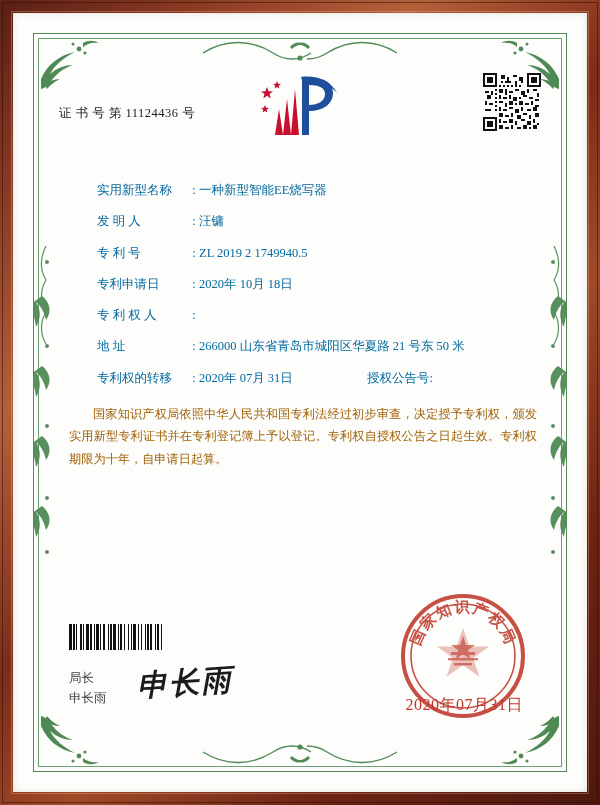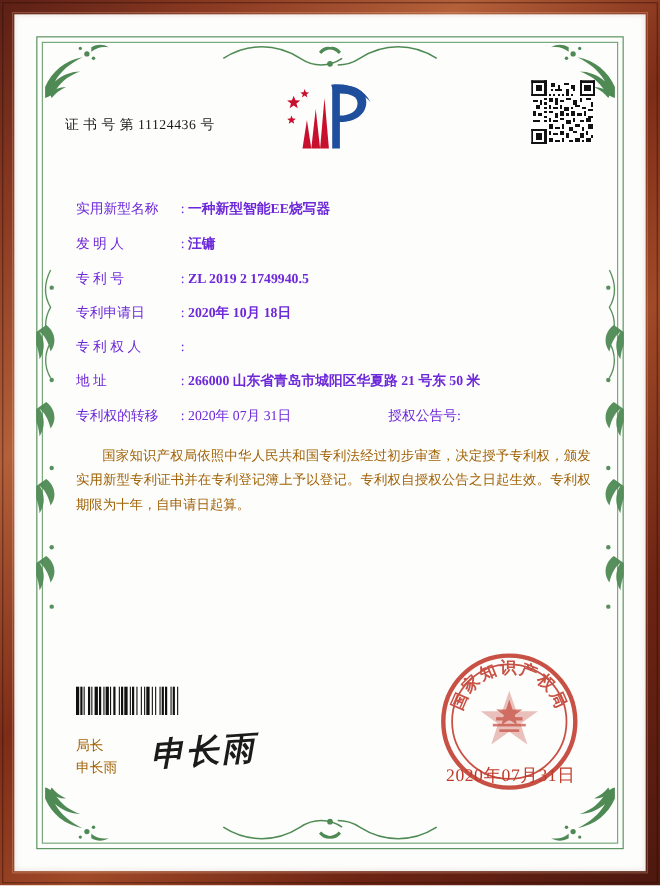--- a/index.html
+++ b/index.html
@@ -130,37 +130,37 @@
   .fields {
     margin-top: 28px;
     padding-left: 10px;
     padding-right: 6px;
   }
   .field-row {
     display: flex;
     align-items: center;
     margin-bottom: 12.5px;
     font-size: 12.5px;
-    color: #6d28d9;
+    color: #0369a1;
     line-height: 1.5;
+    margin-left: 28px;
   }
   .field-label {
     flex: 0 0 92px;
     display: flex;
     justify-content: space-between;
     white-space: nowrap;
   }
   .field-colon {
     flex: 0 0 10px;
     text-align: center;
   }
   .field-value {
     flex: 1 1 auto;
     word-break: break-all;
-    font-weight: bold;
   }
   .field-value.serif-num {
     font-family: "Liberation Serif", serif;
   }
   .inline-split {
     display: flex;
     flex: 1 1 auto;
   }
   .inline-left { flex: 0 0 50%; }
   .inline-right { flex: 1 1 auto; display: flex; }
@@ -203,21 +203,21 @@
     background: #111;
     height: 100%;
   }
 
   
   .sign-block {
     position: absolute;
     left: 10px;
     bottom: 34px;
     font-size: 12.5px;
-    color: #a16207;
+    color: #404040;
     line-height: 1.6;
   }
   .sign-script {
     position: absolute;
     left: 78px;
     bottom: 38px;
     font-size: 30px;
     font-family: "DejaVu Serif", serif;
     color: #1b1b1b;
     letter-spacing: 2px;

